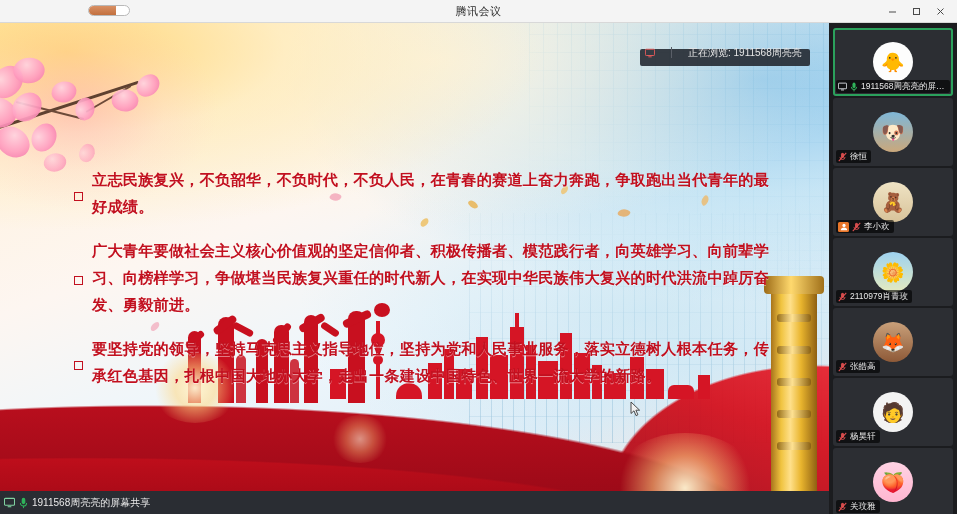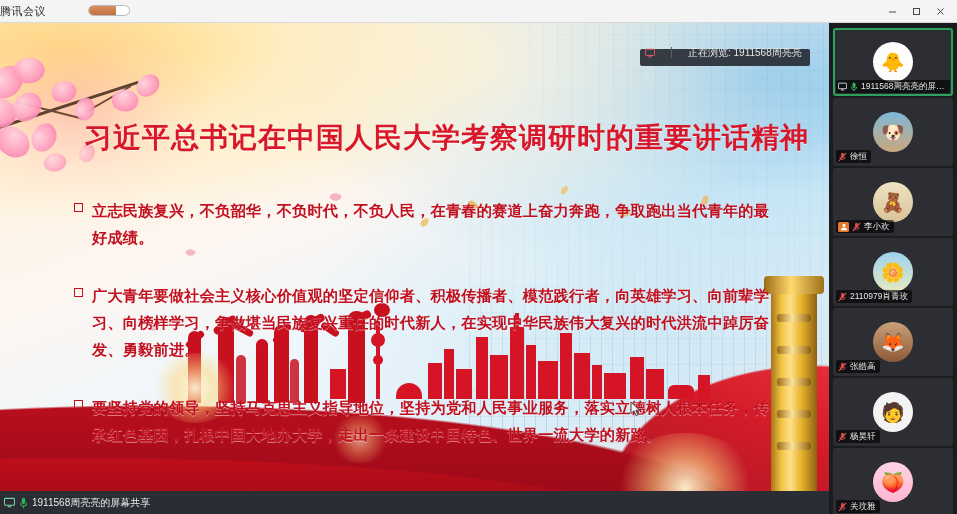--- a/index.html
+++ b/index.html
@@ -17,21 +17,21 @@
     display:flex; align-items:center;
   }
   .tb-pill{
     position:absolute; left:88px; top:5px; width:42px; height:11px;
     border:1px solid #b9b9b9; border-radius:6px; background:#fff;
     overflow:hidden;
   }
   .tb-pill i{ display:block; width:27px; height:100%;
     background:linear-gradient(180deg,#d98f63,#c2703e); }
   .tb-title{
-    position:absolute; left:0; right:0; text-align:left;
+    position:absolute; left:0; right:0; text-align:center;
     font-size:11px; color:#2b2b2b; letter-spacing:.5px; top:4px;
   }
   .tb-ctrls{ position:absolute; right:6px; top:0; height:23px; display:flex; align-items:center; gap:2px; }
   .tb-btn{ width:22px; height:21px; display:flex; align-items:center; justify-content:center;
     color:#4a4a4a; font-size:11px; line-height:1; }
   .tb-btn svg{ display:block; }
 
   
   .stage{
     position:absolute; left:0; top:23px; width:829px; height:468px;
@@ -125,21 +125,21 @@
     background:linear-gradient(90deg,#7d5610,#ffe49a 45%,#7d5610); opacity:.75; }
 
   
   .slide-title{
     position:absolute; left:84px; top:96px; width:700px;
     font-size:28px; font-weight:bold; color:#d9172a; letter-spacing:1px;
     text-shadow:0 1px 0 rgba(255,255,255,.55);
     white-space:nowrap;
   }
   .bullets{ position:absolute; left:74px; top:143px; width:706px; }
-  .bullet{ display:flex; align-items:flex-start; margin-bottom:17px;margin-top:31px; }
+  .bullet{ display:flex; align-items:center; margin-bottom:17px; }
   .bullet-mark{
     flex:0 0 auto; width:9px; height:9px; border:1.6px solid #c2101f;
     margin:6px 9px 0 0;
   }
   .bullet-text{
     font-size:15.2px; font-weight:bold; color:#c2101f; line-height:1.78;
     letter-spacing:.2px; text-shadow:0 1px 0 rgba(255,255,255,.45);
   }
 
   
@@ -313,21 +313,20 @@
       <div class="glow" style="left:330px; top:392px; width:60px; height:48px; opacity:.6;"></div>
 
       <div class="column">
         <div class="col-carve" style="top:28px;"></div>
         <div class="col-carve" style="top:60px;"></div>
         <div class="col-carve" style="top:92px;"></div>
         <div class="col-carve" style="top:124px;"></div>
         <div class="col-carve" style="top:156px;"></div>
       </div>
 
-      <div class="slide-title">习近平总书记在中国人民大学考察调研时的重要讲话精神</div>
 
       <div class="bullets">
         <div class="bullet">
           <span class="bullet-mark"></span>
           <span class="bullet-text">立志民族复兴，不负韶华，不负时代，不负人民，在青春的赛道上奋力奔跑，争取跑出当代青年的最好成绩。</span>
         </div>
         <div class="bullet">
           <span class="bullet-mark"></span>
           <span class="bullet-text">广大青年要做社会主义核心价值观的坚定信仰者、积极传播者、模范践行者，向英雄学习、向前辈学习、向榜样学习，争做堪当民族复兴重任的时代新人，在实现中华民族伟大复兴的时代洪流中踔厉奋发、勇毅前进。</span>
         </div>

